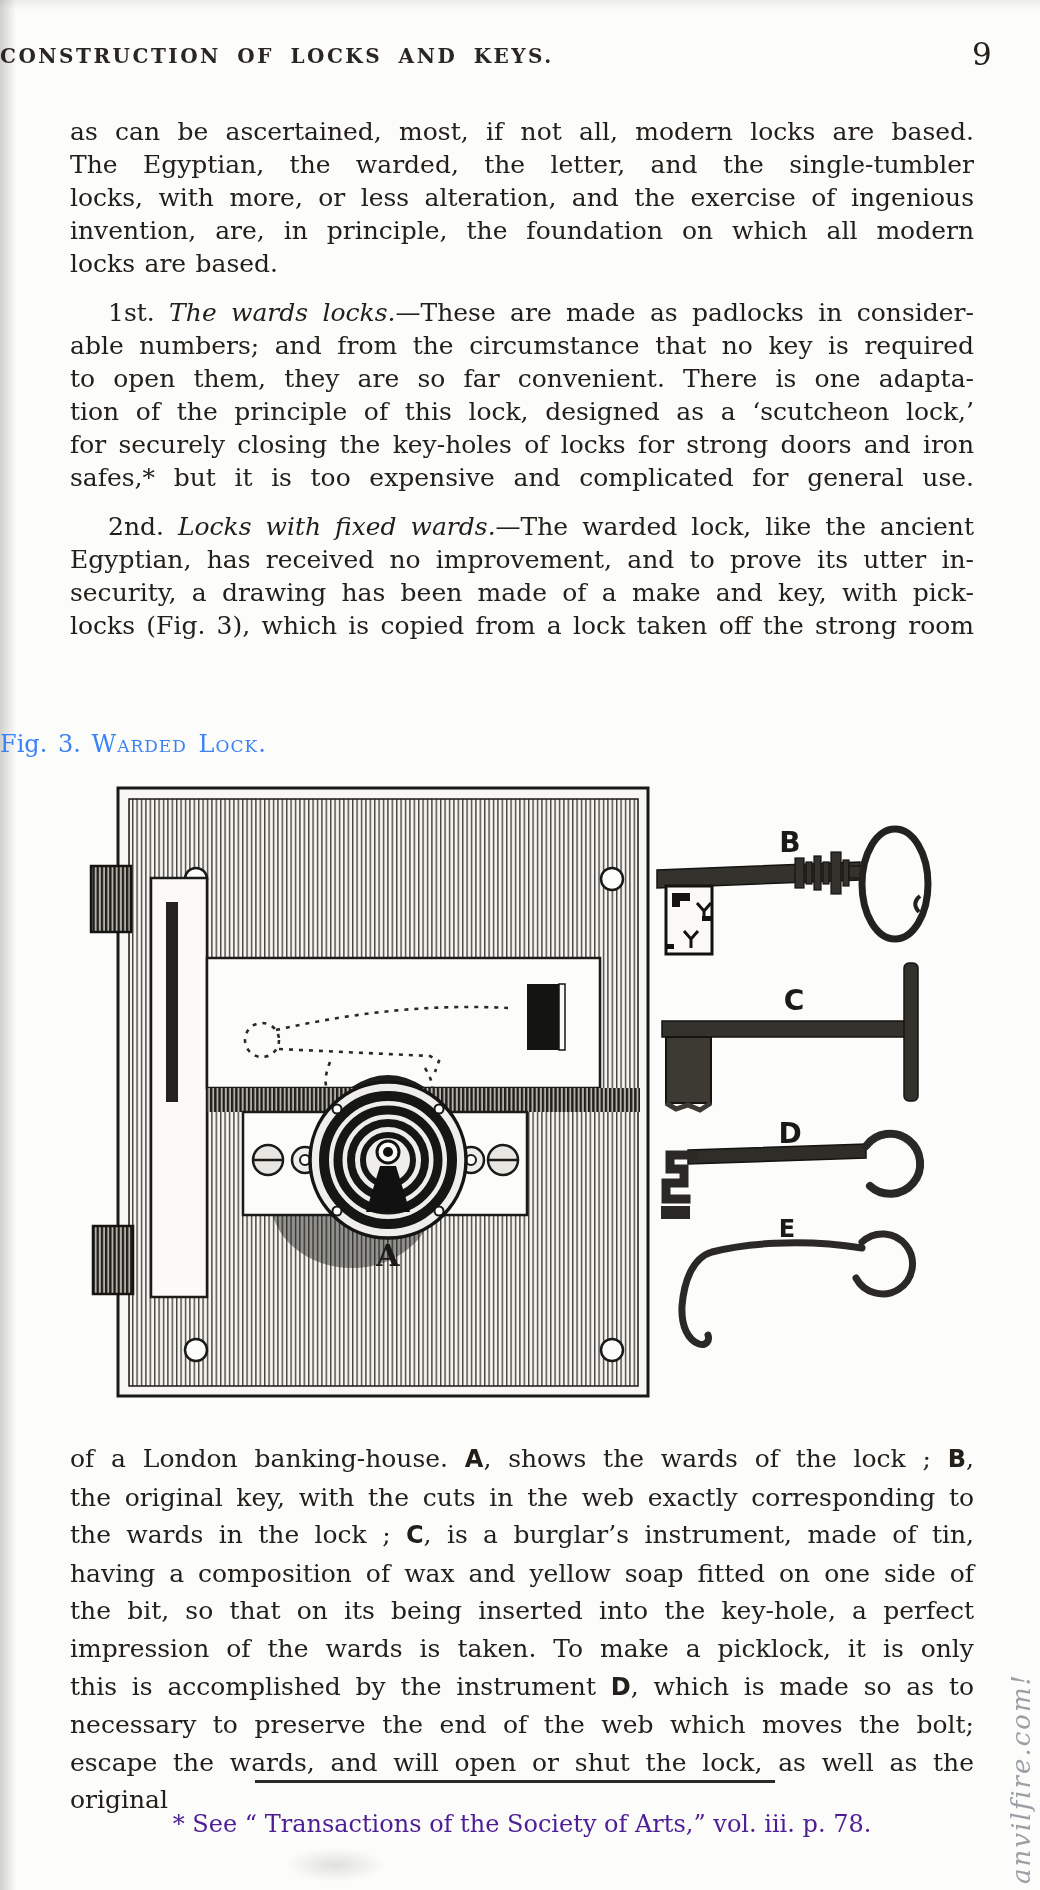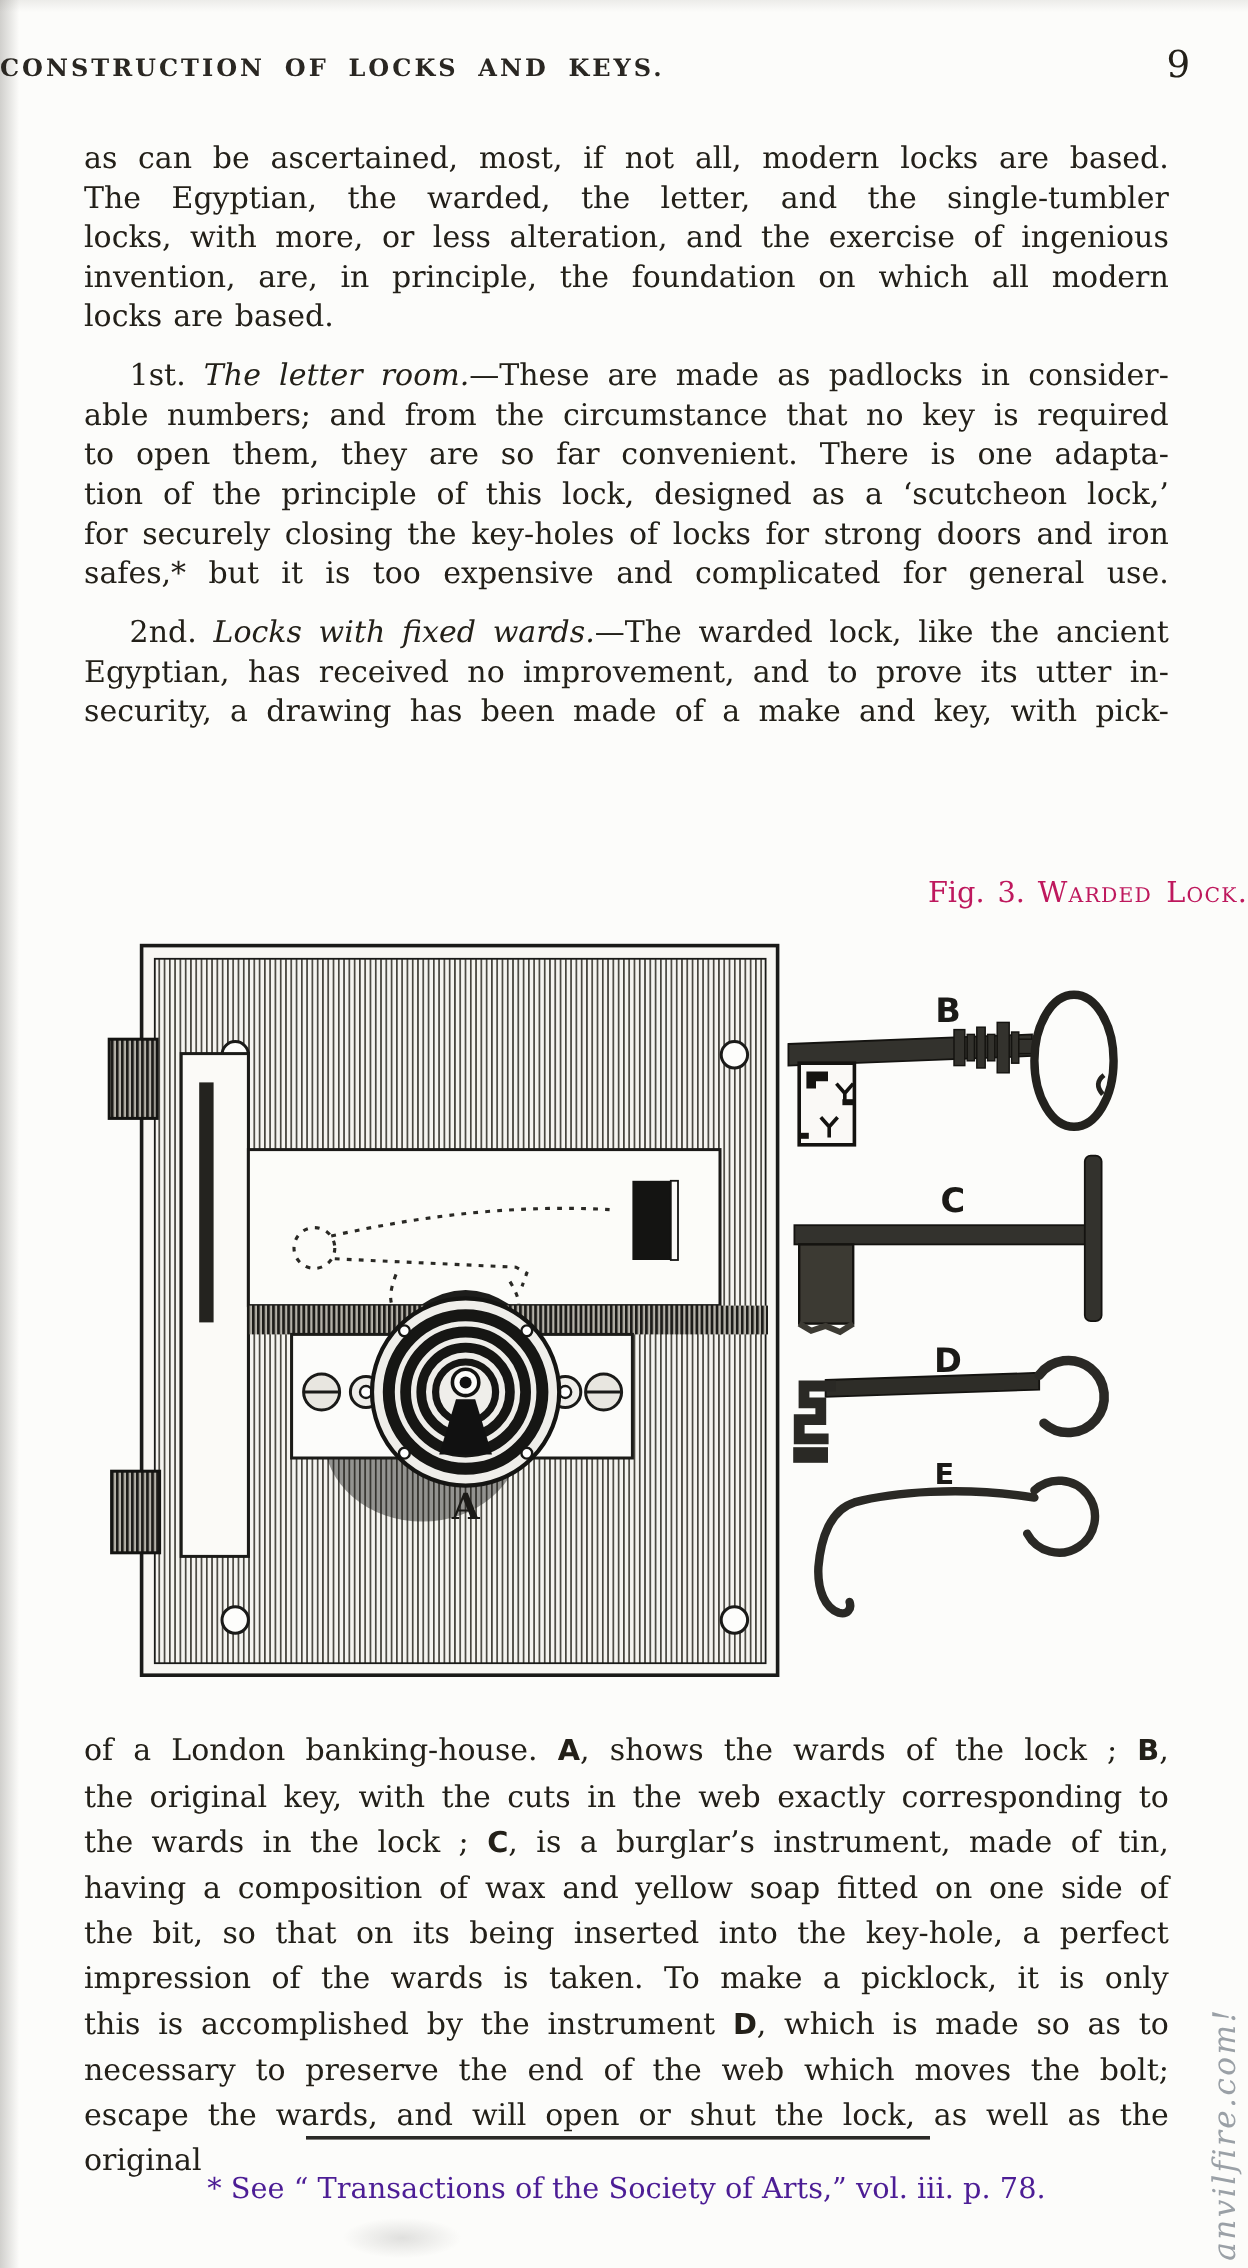--- a/index.html
+++ b/index.html
@@ -27,22 +27,22 @@
   }
   #block-top{top:99px;}
   #block-bottom{top:1424px; line-height:37.6px;}
   .para{margin:16px;}
   .para.indent .line:first-child{text-indent:38px;}
   .line{text-align:justify; text-align-last:left;}
   .line.jl{text-align-last:justify;}
   .it{font-style:italic;}
   .bd{font-weight:bold; font-family:"DejaVu Sans","Liberation Sans",sans-serif; font-size:24px;}
   .caption{
-    position:absolute; top:730px; left:0; width:1040px; text-align:right;
-    font-size:24px; color:#be185d; word-spacing:3px;
+    position:absolute; top:730px; left:0; width:1040px; text-align:left;
+    font-size:24px; color:#3b82f6; word-spacing:3px;
   }
   .caption .sc{font-variant:small-caps; letter-spacing:1px;}
   .figure-svg{position:absolute; left:60px; top:770px;}
   .footnote-rule{
     position:absolute; left:255px; top:1780px; width:520px; height:3px;
     background:#2b2a27;
   }
   .footnote{
     position:absolute; left:54px; top:1810px; width:936px; text-align:center;
     font-size:24px; color:#4c1d95;
@@ -69,31 +69,32 @@
 
   <div class="textblock" id="block-top">
       <div class="para">
         <div class="line jl"><span>as can be ascertained, most, if not all, modern locks are based.</span></div>
         <div class="line jl"><span>The Egyptian, the warded, the letter, and the single-tumbler</span></div>
         <div class="line jl"><span>locks, with more, or less alteration, and the exercise of ingenious</span></div>
         <div class="line jl"><span>invention, are, in principle, the foundation on which all modern</span></div>
         <div class="line"><span>locks are based.</span></div>
       </div>
       <div class="para indent">
-        <div class="line jl"><span>1st. </span><span class="it">The letter room.</span><span>—These are made as padlocks in consider-</span></div>
+        <div class="line jl"><span>1st. </span><span class="it">The wards locks.</span><span>—These are made as padlocks in consider-</span></div>
         <div class="line jl"><span>able numbers; and from the circumstance that no key is required</span></div>
         <div class="line jl"><span>to open them, they are so far convenient.  There is one adapta-</span></div>
         <div class="line jl"><span>tion of the principle of this lock, designed as a ‘scutcheon lock,’</span></div>
         <div class="line jl"><span>for securely closing the key-holes of locks for strong doors and iron</span></div>
         <div class="line jl"><span>safes,* but it is too expensive and complicated for general use.</span></div>
       </div>
       <div class="para indent">
         <div class="line jl"><span>2nd. </span><span class="it">Locks with fixed wards.</span><span>—The warded lock, like the ancient</span></div>
         <div class="line jl"><span>Egyptian, has received no improvement, and to prove its utter in-</span></div>
         <div class="line jl"><span>security, a drawing has been made of a make and key, with pick-</span></div>
+        <div class="line jl"><span>locks (Fig. 3), which is copied from a lock taken off the strong room</span></div>
       </div>
     </div>
 
   <div class="caption">
     <span>Fig. 3.</span>
     <span class="sc">Warded Lock.</span>
   </div>
 
   <svg class="figure-svg" width="900" height="640" viewBox="60 770 900 640" xmlns="http://www.w3.org/2000/svg">
     <defs>

